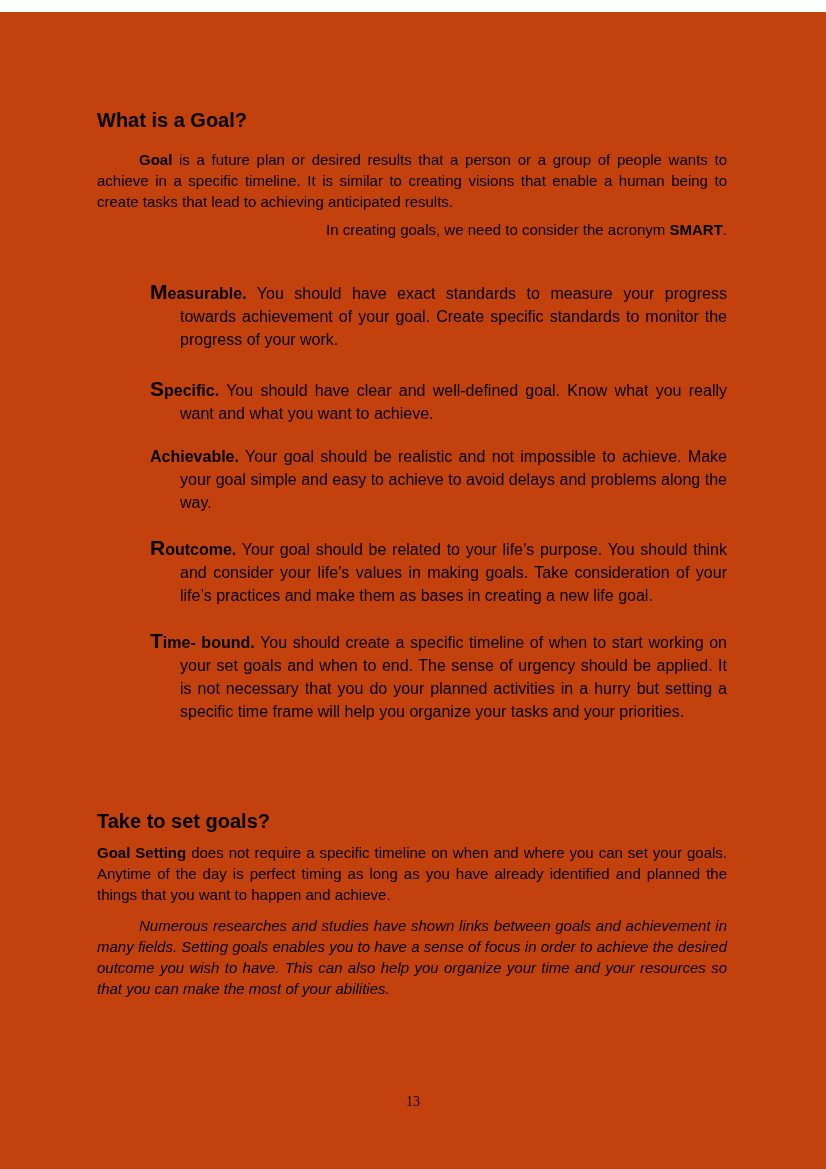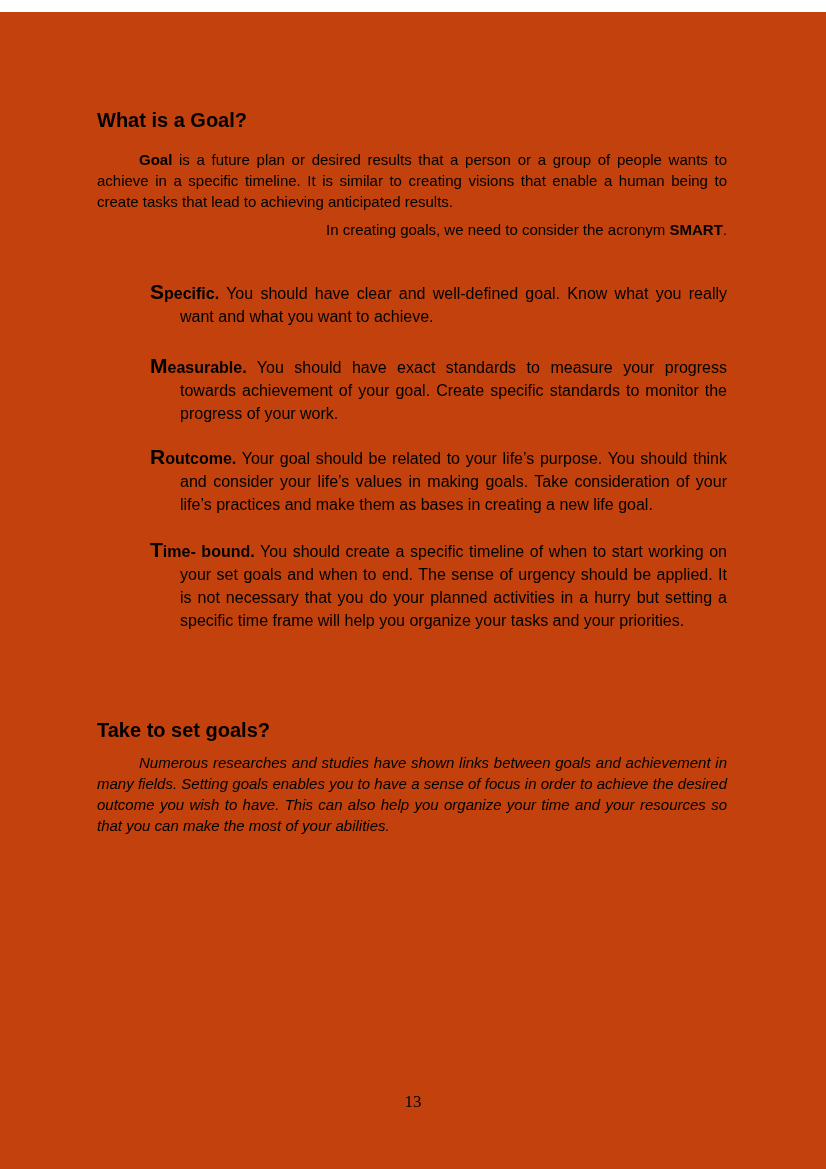--- a/index.html
+++ b/index.html
@@ -62,21 +62,21 @@
   #p-when { margin-top: 9px; }
   #h-why { margin-top: 29px; }
   #p-why { margin-top: 10px; text-indent: 42px; font-style: italic; }
   .page-number {
     position: absolute;
     top: 1080px;
     left: 0;
     width: 100%;
     text-align: center;
     font-family: "Liberation Serif", serif;
-    font-size: 17px;
+    font-size: 14px;
     line-height: 20px;
   }
   .footer-bar {
     position: absolute;
     left: 95px;
     bottom: 0;
     width: 653px;
     height: 6px;
     background: #4472c4;
   }
@@ -88,33 +88,35 @@
   <div class="content">
 
     <h2 class="heading" id="h-what">What is a Goal?</h2>
 
     <p class="body-text" id="p-goal"><span class="lead-bold">Goal</span><span> is a future plan or desired results that a person or a group of people wants to achieve in a specific timeline. It is similar to creating visions that enable a human being to create tasks that lead to achieving anticipated results.</span></p>
 
     <p class="body-text" id="p-acronym"><span>In creating goals, we need to consider the acronym </span><span class="lead-bold">SMART</span><span>.</span></p>
 
     <div class="smart-list">
 
+      <p class="smart-item"><span class="smart-lead"><span class="smart-initial">M</span><span>easurable.</span></span><span> You should have exact standards to measure your progress towards achievement of your goal. Create specific standards to monitor the progress of your work.</span></p>
+
       <p class="smart-item"><span class="smart-lead"><span class="smart-initial">S</span><span>pecific.</span></span><span> You should have clear and well-defined goal. Know what you really want and what you want to achieve.</span></p>
 
-      <p class="smart-item"><span class="smart-lead"><span class="smart-initial">M</span><span>easurable.</span></span><span> You should have exact standards to measure your progress towards achievement of your goal. Create specific standards to monitor the progress of your work.</span></p>
-
+      <p class="smart-item"><span class="smart-lead"><span class="smart-initial-normal">A</span><span>chievable.</span></span><span> Your goal should be realistic and not impossible to achieve. Make your goal simple and easy to achieve to avoid delays and problems along the way.</span></p>
 
       <p class="smart-item"><span class="smart-lead"><span class="smart-initial">R</span><span>outcome.</span></span><span> Your goal should be related to your life’s purpose. You should think and consider your life’s values in making goals. Take consideration of your life’s practices and make them as bases in creating a new life goal.</span></p>
 
       <p class="smart-item"><span class="smart-lead"><span class="smart-initial">T</span><span>ime- bound.</span></span><span> You should create a specific timeline of when to start working on your set goals and when to end. The sense of urgency should be applied. It is not necessary that you do your planned activities in a hurry but setting a specific time frame will help you organize your tasks and your priorities.</span></p>
 
     </div>
 
     <h2 class="heading" id="h-when">Take to set goals?</h2>
 
+    <p class="body-text" id="p-when"><span class="lead-bold">Goal Setting</span><span> does not require a specific timeline on when and where you can set your goals. Anytime of the day is perfect timing as long as you have already identified and planned the things that you want to happen and achieve.</span></p>
 
 
     <p class="body-text" id="p-why">Numerous researches and studies have shown links between goals and achievement in many fields. Setting goals enables you to have a sense of focus in order to achieve the desired outcome you wish to have. This can also help you organize your time and your resources so that you can make the most of your abilities.</p>
 
   </div>
 
   <div class="page-number">13</div>
 
   <div class="footer-bar" style="background: rgb(68, 114, 196);"></div>
 </div>

